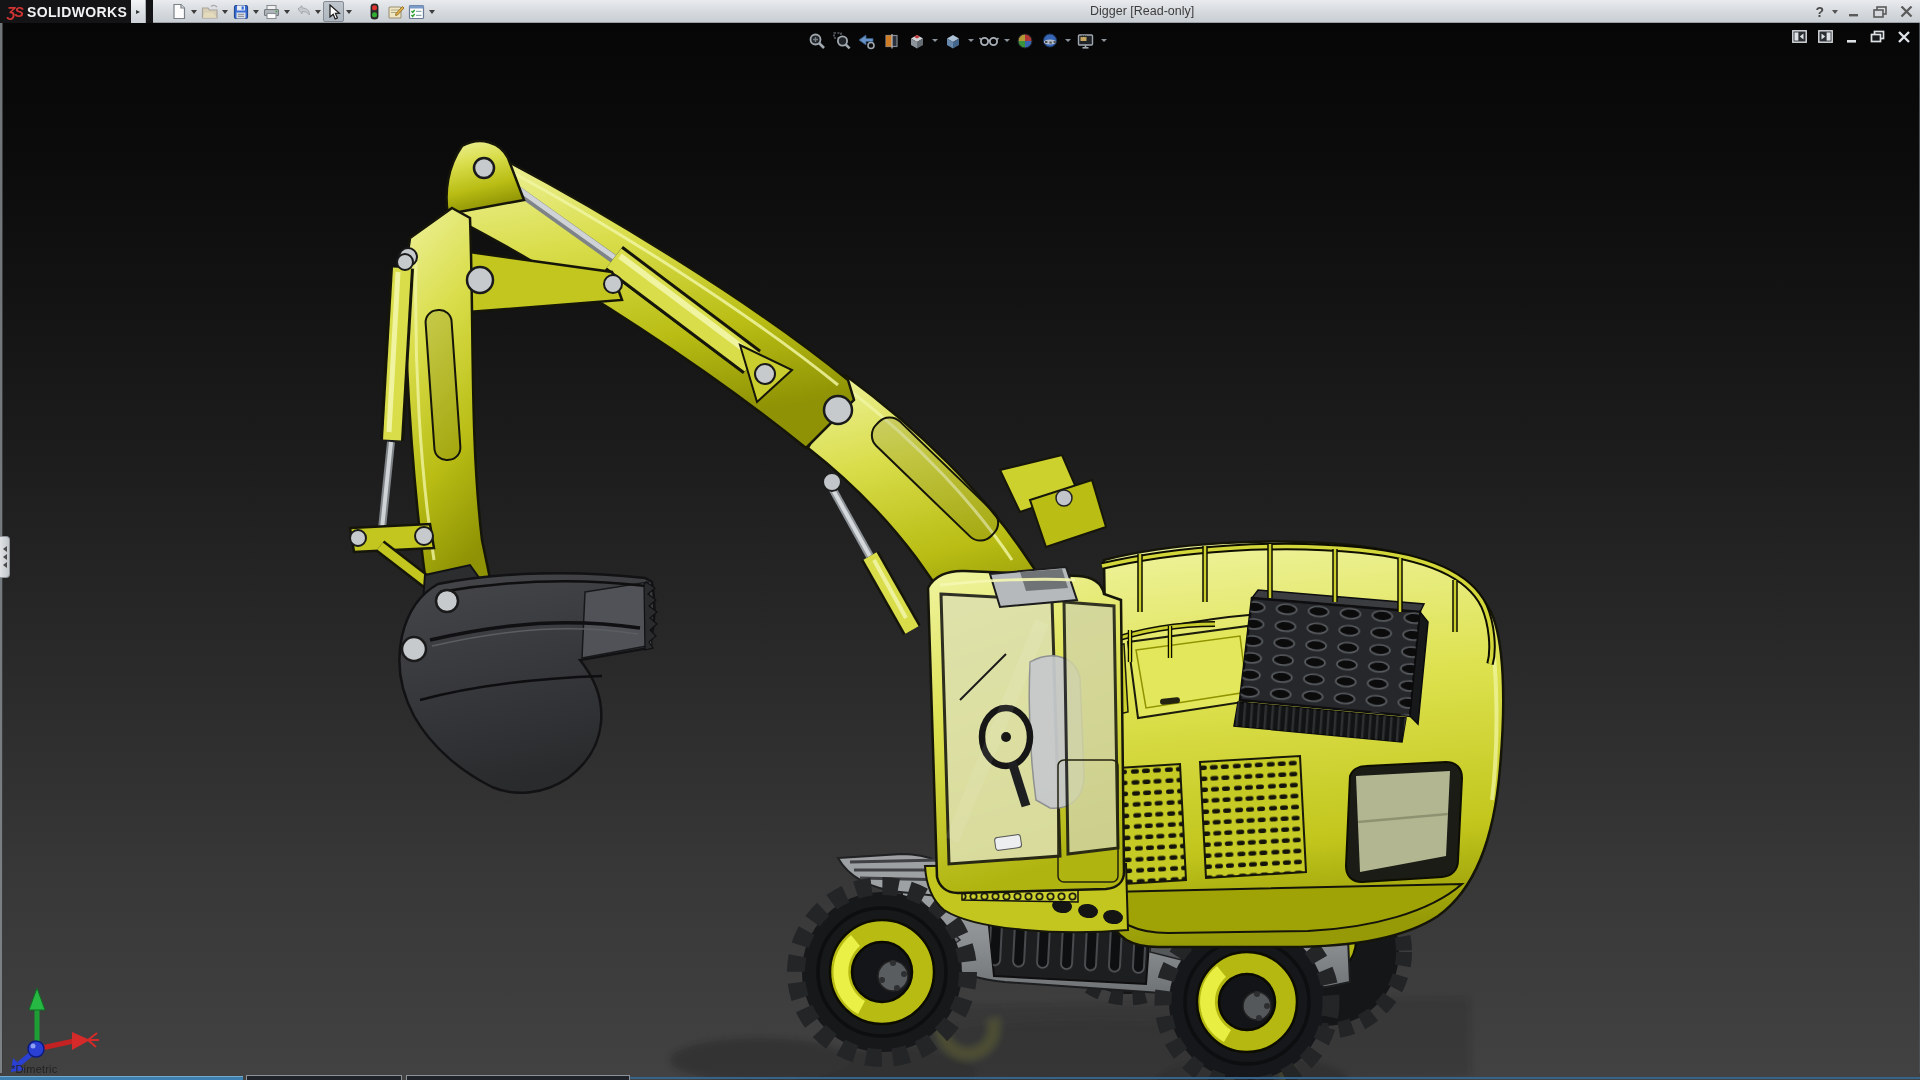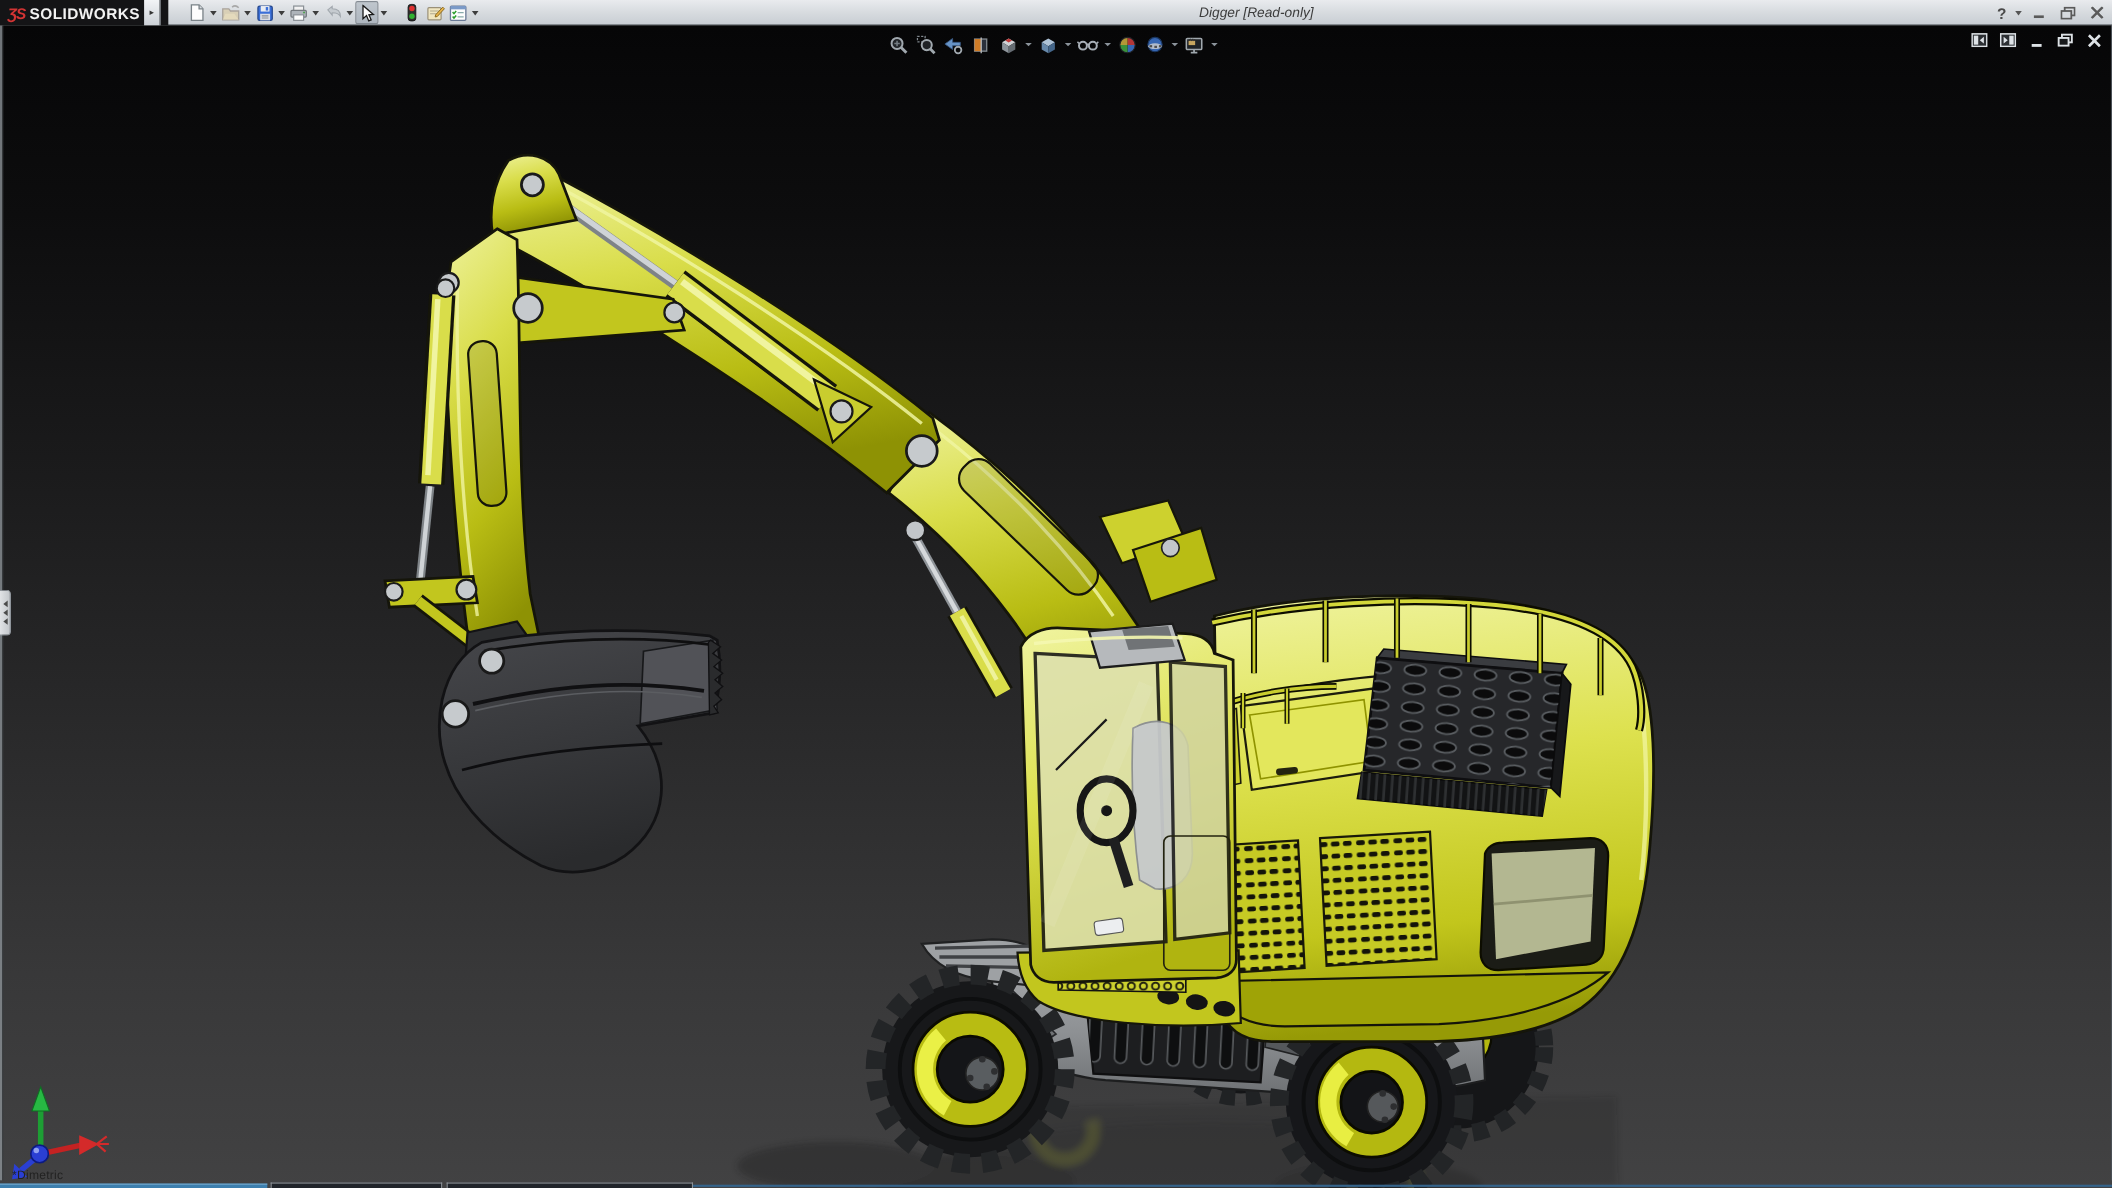--- a/index.html
+++ b/index.html
@@ -18,21 +18,21 @@
   .logo-text{color:#f2f2f2;font-size:14px;font-weight:bold;letter-spacing:.4px;}
   .menu-arrow{position:absolute;left:131px;top:0;width:15px;height:23px;
     background:linear-gradient(180deg,#f2f4f6,#ccd1d7);border-right:1px solid #aab0b6;
     display:flex;align-items:center;justify-content:center;font-size:8px;color:#333;cursor:pointer;}
   .tb-icons{position:absolute;left:168px;top:0;height:23px;display:flex;align-items:center;}
   .tbi{width:21px;height:21px;display:flex;align-items:center;justify-content:center;cursor:pointer;}
   .tbi.pressed{background:linear-gradient(180deg,#bfc6cd,#aeb6bf);border:1px solid #848b93;border-radius:2px;}
   .tb-caret{width:10px;height:21px;display:flex;align-items:center;justify-content:center;cursor:pointer;}
   .tb-caret:after{content:"";width:0;height:0;border-left:3.5px solid transparent;border-right:3.5px solid transparent;border-top:4px solid #3c3c3c;}
   .tb-gap{width:10px;}
-  .win-title{position:absolute;left:1090px;top:4px;font-size:12.5px;color:#3c3c3c;font-style:italic;}
+  .win-title{position:absolute;left:1090px;top:4px;font-size:12.5px;color:#3c3c3c;}
   .titlebar-right{position:absolute;right:4px;top:0;height:23px;display:flex;align-items:center;gap:6px;}
   .help-q{font-size:14px;font-weight:bold;color:#4a4a4a;cursor:pointer;padding:0 2px;}
   .help-caret{width:0;height:0;border-left:3.5px solid transparent;border-right:3.5px solid transparent;border-top:4px solid #555;cursor:pointer;}
   .wbtn{width:20px;height:18px;display:flex;align-items:center;justify-content:center;cursor:pointer;}
   .scene{position:absolute;top:0;left:0;z-index:1;}
   .left-border{position:absolute;left:0;top:23px;width:2px;height:1050px;background:#8b9196;opacity:.8;z-index:10;}
   .left-border2{position:absolute;left:2px;top:23px;width:1px;height:1050px;background:#3a3d40;z-index:10;}
   .right-border{position:absolute;right:0;top:23px;width:1px;height:1050px;background:#4a5056;z-index:10;}
   .splitter-tab{position:absolute;left:0;top:536px;width:10px;height:42px;background:linear-gradient(90deg,#e0e2e5,#c2c6ca);
     border:1px solid #8f959b;border-left:none;border-radius:0 4px 4px 0;z-index:12;cursor:pointer;

